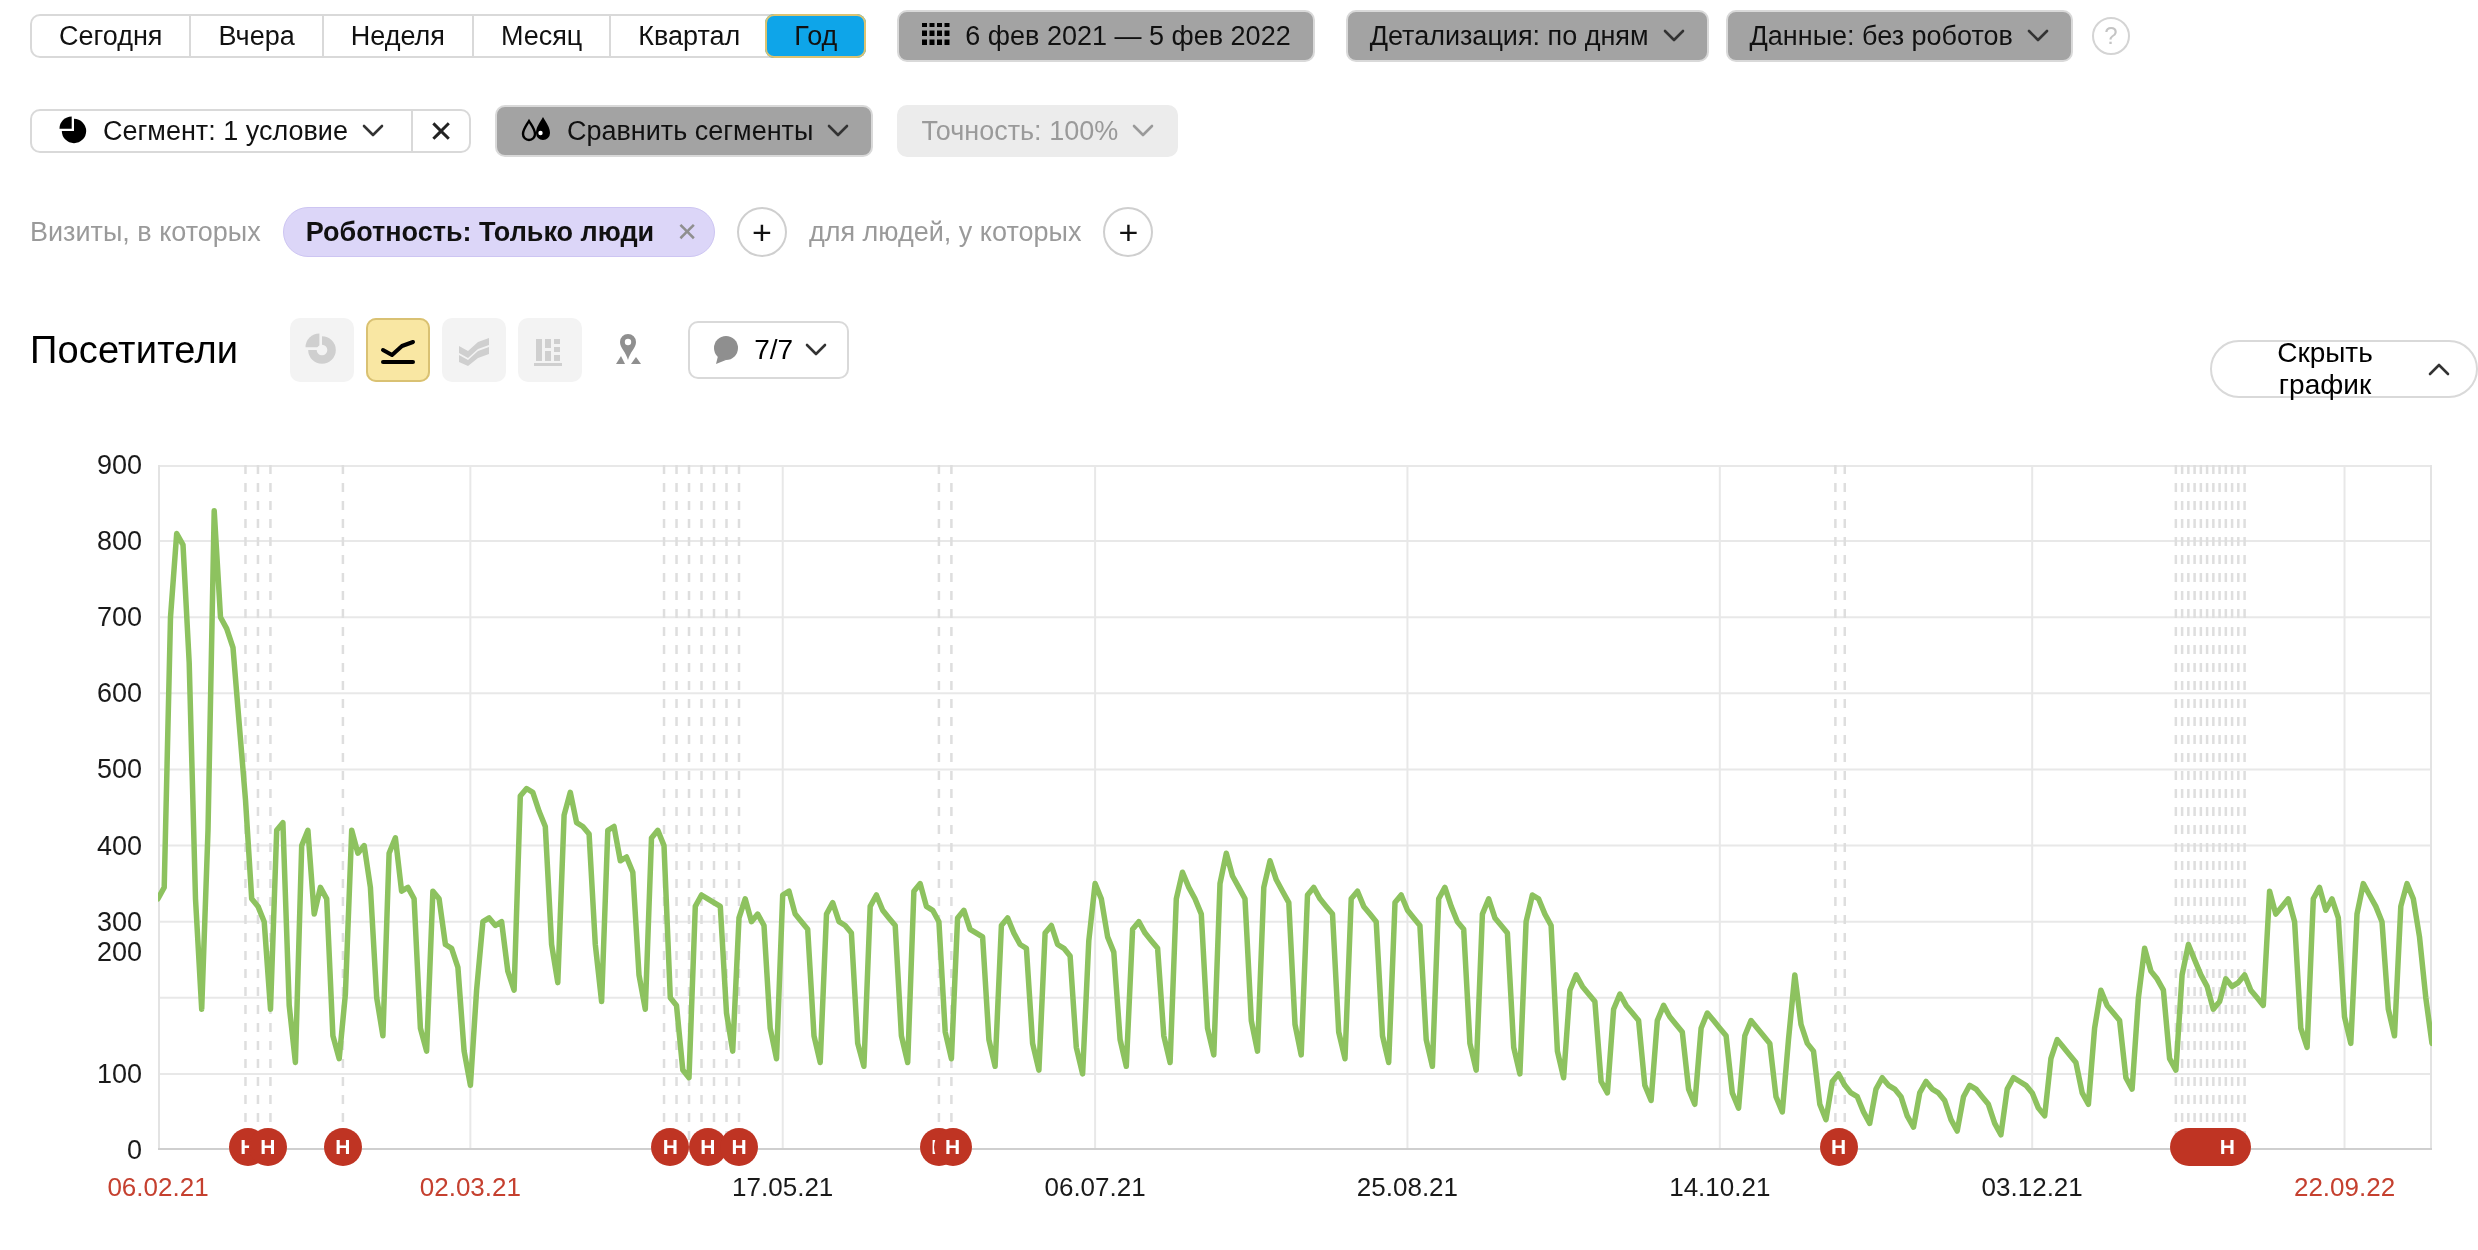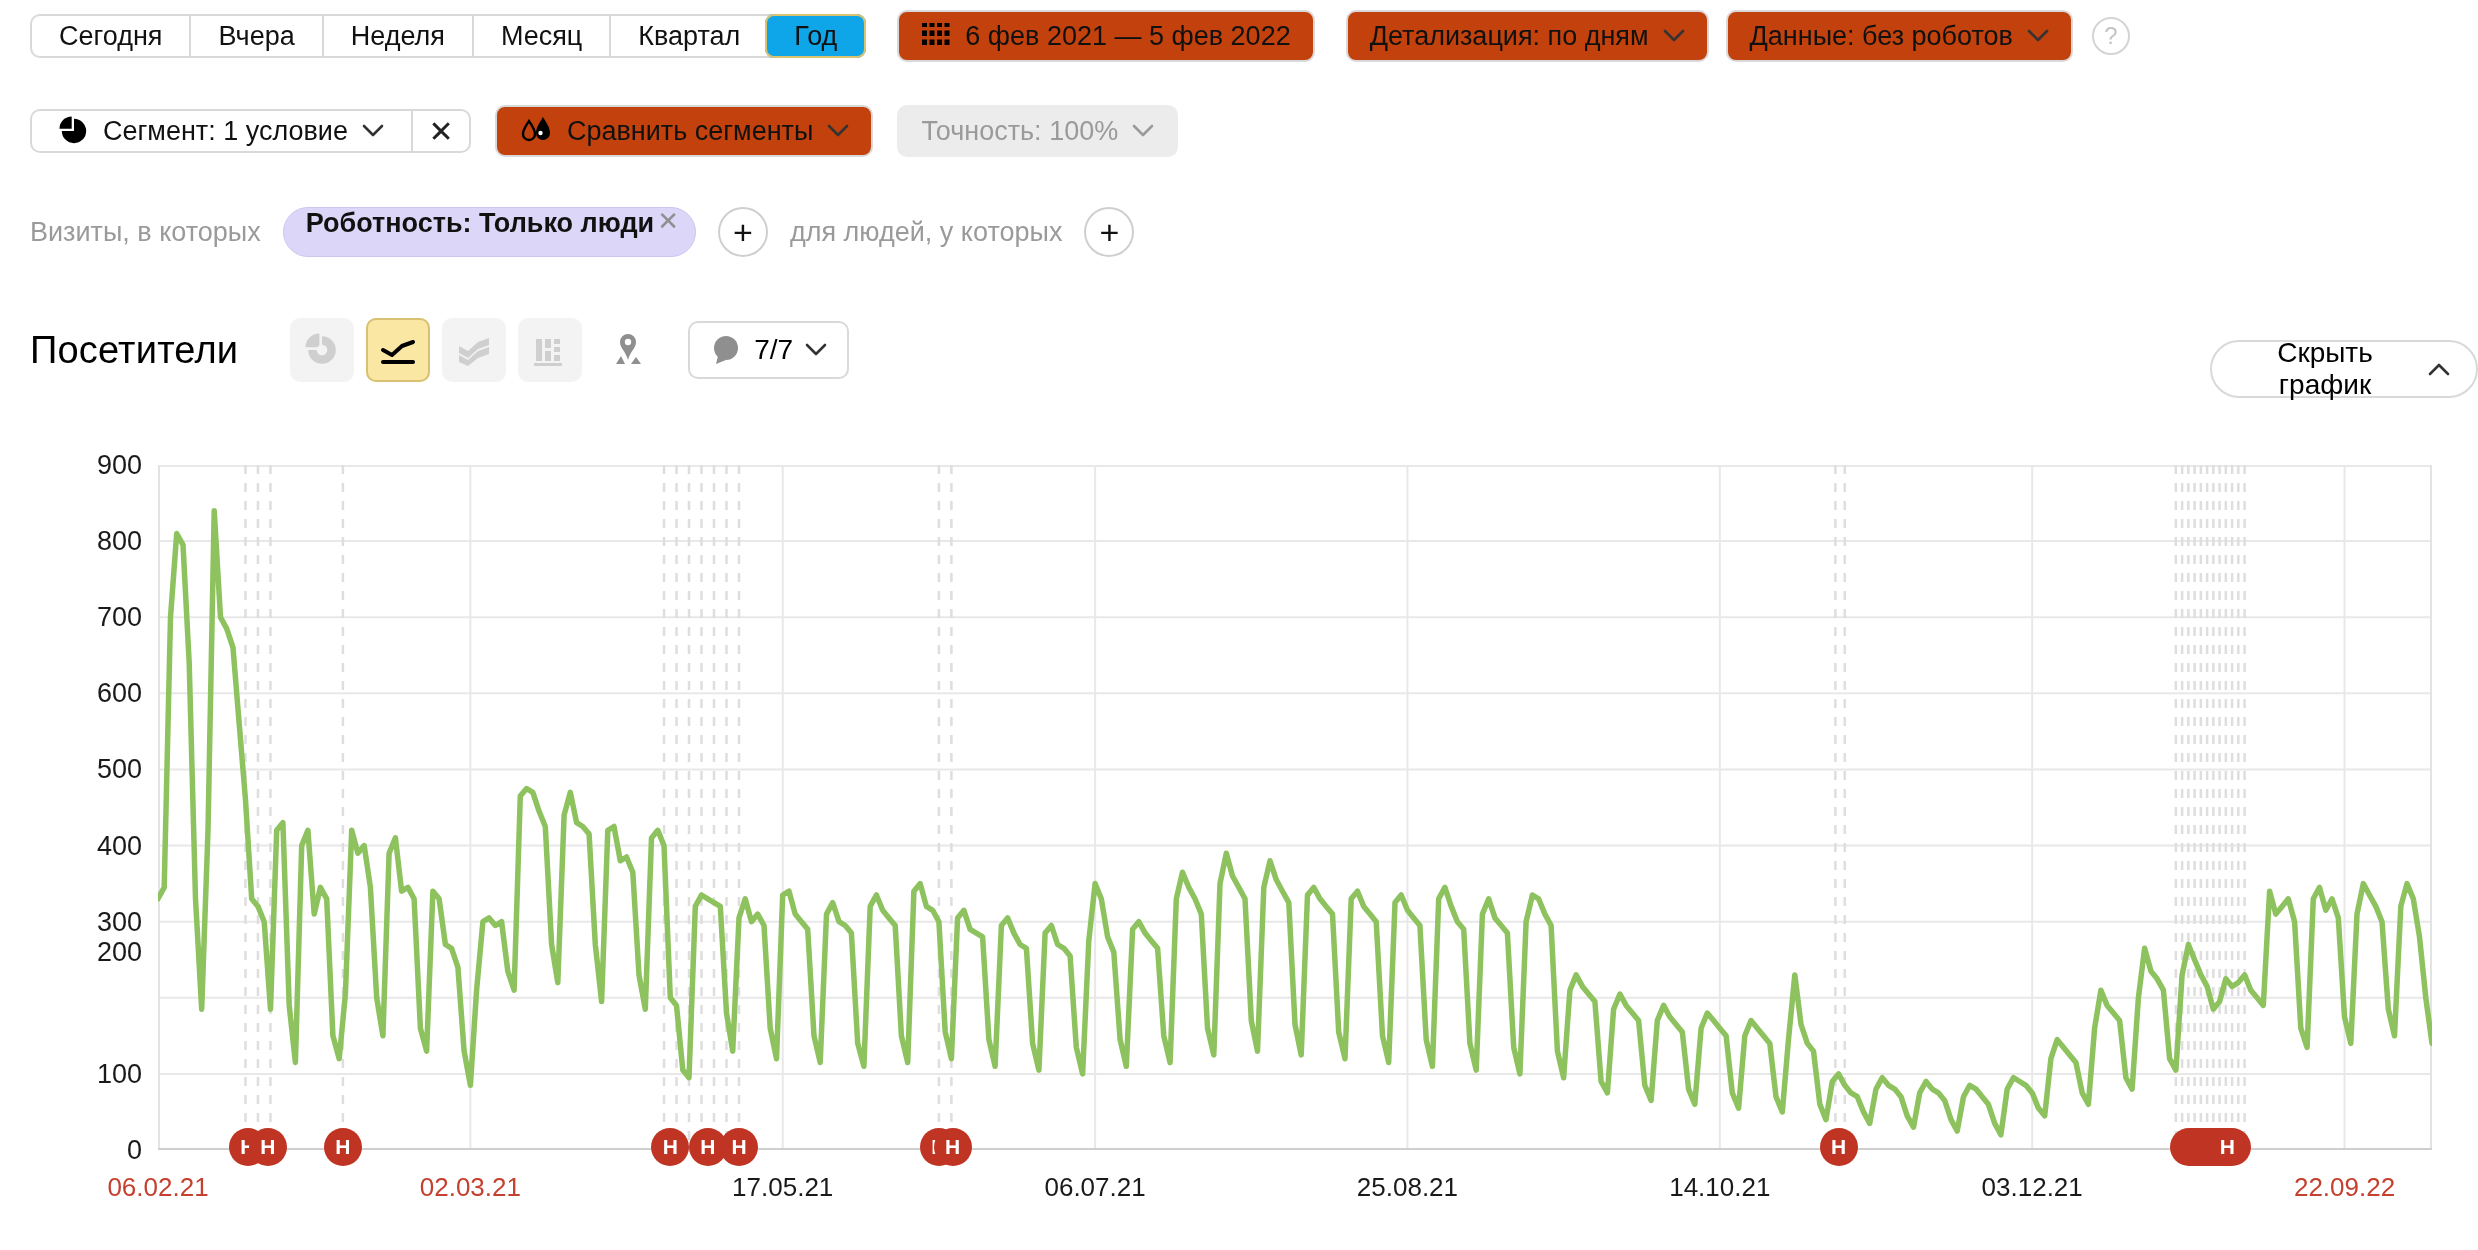--- a/index.html
+++ b/index.html
@@ -5,42 +5,42 @@
   * { margin:0; padding:0; box-sizing:border-box; }
   html,body { background:#fff; }
   body {
     width:2478px; height:1250px; position:relative; overflow:hidden;
     font-family:"Liberation Sans","DejaVu Sans",sans-serif; color:#111;
     -webkit-font-smoothing:antialiased;
   }
   .row { position:absolute; left:30px; display:flex; align-items:center; }
   .btn {
     height:52px; display:inline-flex; align-items:center; gap:14px;
-    background:#c2410c; border:2px solid #d9d9d9; border-radius:10px;
+    background:#a3a3a3; border:2px solid #d9d9d9; border-radius:10px;
     padding:0 22px; font-size:27px; color:#111; cursor:pointer; white-space:nowrap;
   }
   .btn.gray { background:#ececec; border-color:#ececec; color:#9a9a9a; }
   
   .seg-group { display:flex; align-items:stretch; height:44px; border:2px solid #d9d9d9; border-radius:10px; background:#fff; }
   .seg { display:flex; align-items:center; padding:0 27px; font-size:27px; border-left:2px solid #d9d9d9; cursor:pointer; }
   .seg:first-child { border-left:none; }
   .seg.sel { background:#0ea5e9; box-shadow:inset 0 0 0 2px #dcc371; border-radius:9px; margin:-2px; border-left:none; padding:0 29px; }
   .chev { width:22px; height:14px; flex:none; }
   .chev polyline { fill:none; stroke:#333; stroke-width:2.6; stroke-linecap:round; stroke-linejoin:round; }
   .chev.up { transform:rotate(180deg); }
   .chev.mut polyline { stroke:#9a9a9a; }
   .help-circle {
     width:38px; height:38px; border-radius:50%; border:2px solid #d4d4d4;
     color:#c4c4c4; font-size:24px; display:flex; align-items:center; justify-content:center; margin-left:16px;
   }
   .xmark { color:#777; font-size:28px; line-height:1; }
   .seg-x { display:flex; align-items:center; justify-content:center; width:58px; border-left:2px solid #d9d9d9; font-size:30px; color:#222; cursor:pointer; }
   .muted-text { color:#9a9a9a; font-size:27px; white-space:nowrap; }
   .chip {
-    display:inline-flex; align-items:flex-start; gap:3px; height:50px;
+    display:inline-flex; align-items:center; gap:22px; height:50px;
     background:#dcd6f8; border:1px solid #cdc5f2; border-radius:999px;
     padding:0 16px 0 22px; font-size:27px; color:#111; cursor:pointer;
   }
   .chip .xmark { color:#8f8f8f; font-size:26px; }
   .plus-btn {
     width:50px; height:50px; border-radius:50%; border:2px solid #cfcfcf; background:#fff;
     display:flex; align-items:center; justify-content:center; font-size:34px; color:#111; cursor:pointer; flex:none;
   }
   .title { font-size:38px; color:#000; letter-spacing:0.2px; }
   .icon-btn {

